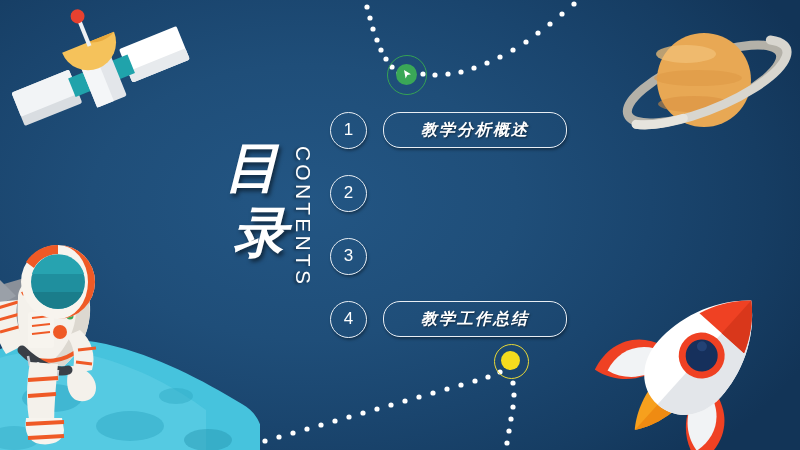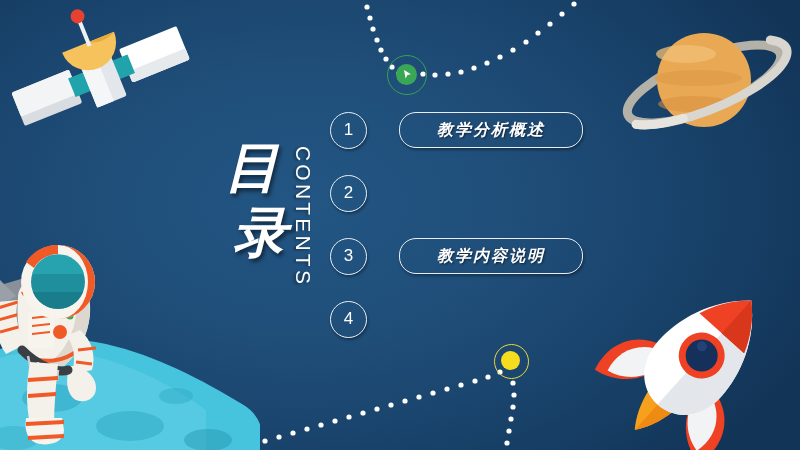--- a/index.html
+++ b/index.html
@@ -97,21 +97,21 @@
     color: #ffffff;
     font-size: 17px;
     display: flex;
     align-items: center;
     justify-content: center;
     box-shadow: 1px 2px 3px rgba(0,0,0,0.35);
     font-family: "Liberation Sans", sans-serif;
   }
   .menu-pill {
     flex: 0 0 auto;
-    margin-left: 32px;
+    margin-left: 16px;
     width: 182px;
     height: 34px;
     border: 1.4px solid #e8eef4;
     border-radius: 17px;
     display: flex;
     align-items: center;
     justify-content: center;
     box-shadow: 1px 2px 3px rgba(0,0,0,0.35);
   }
   .menu-label {
@@ -367,26 +367,26 @@
     <div class="menu-row">
       <div class="menu-num">
         <span>2</span>
       </div>
     </div>
 
     <div class="menu-row">
       <div class="menu-num">
         <span>3</span>
       </div>
-      <div class="menu-pill">
-        <span class="menu-label">教学内容说明</span>
-      </div>
     </div>
 
     <div class="menu-row">
       <div class="menu-num">
         <span>4</span>
       </div>
+      <div class="menu-pill">
+        <span class="menu-label">教学工作总结</span>
+      </div>
     </div>
 
   </div>
 
 </div>
 
 </body></html>

